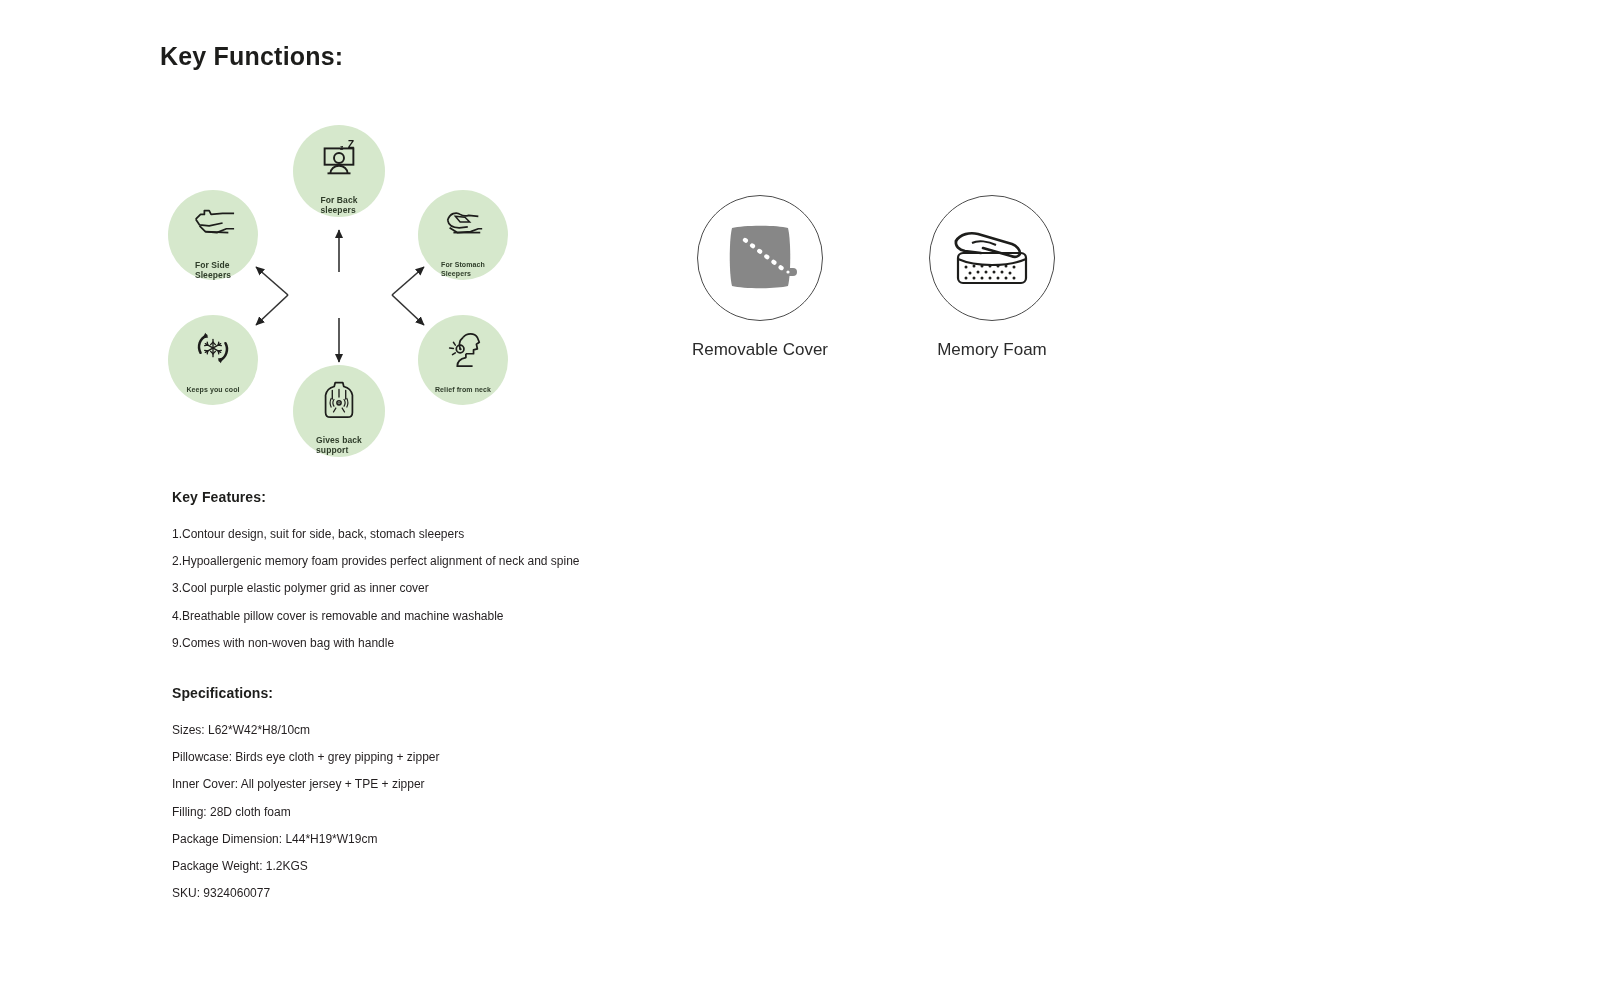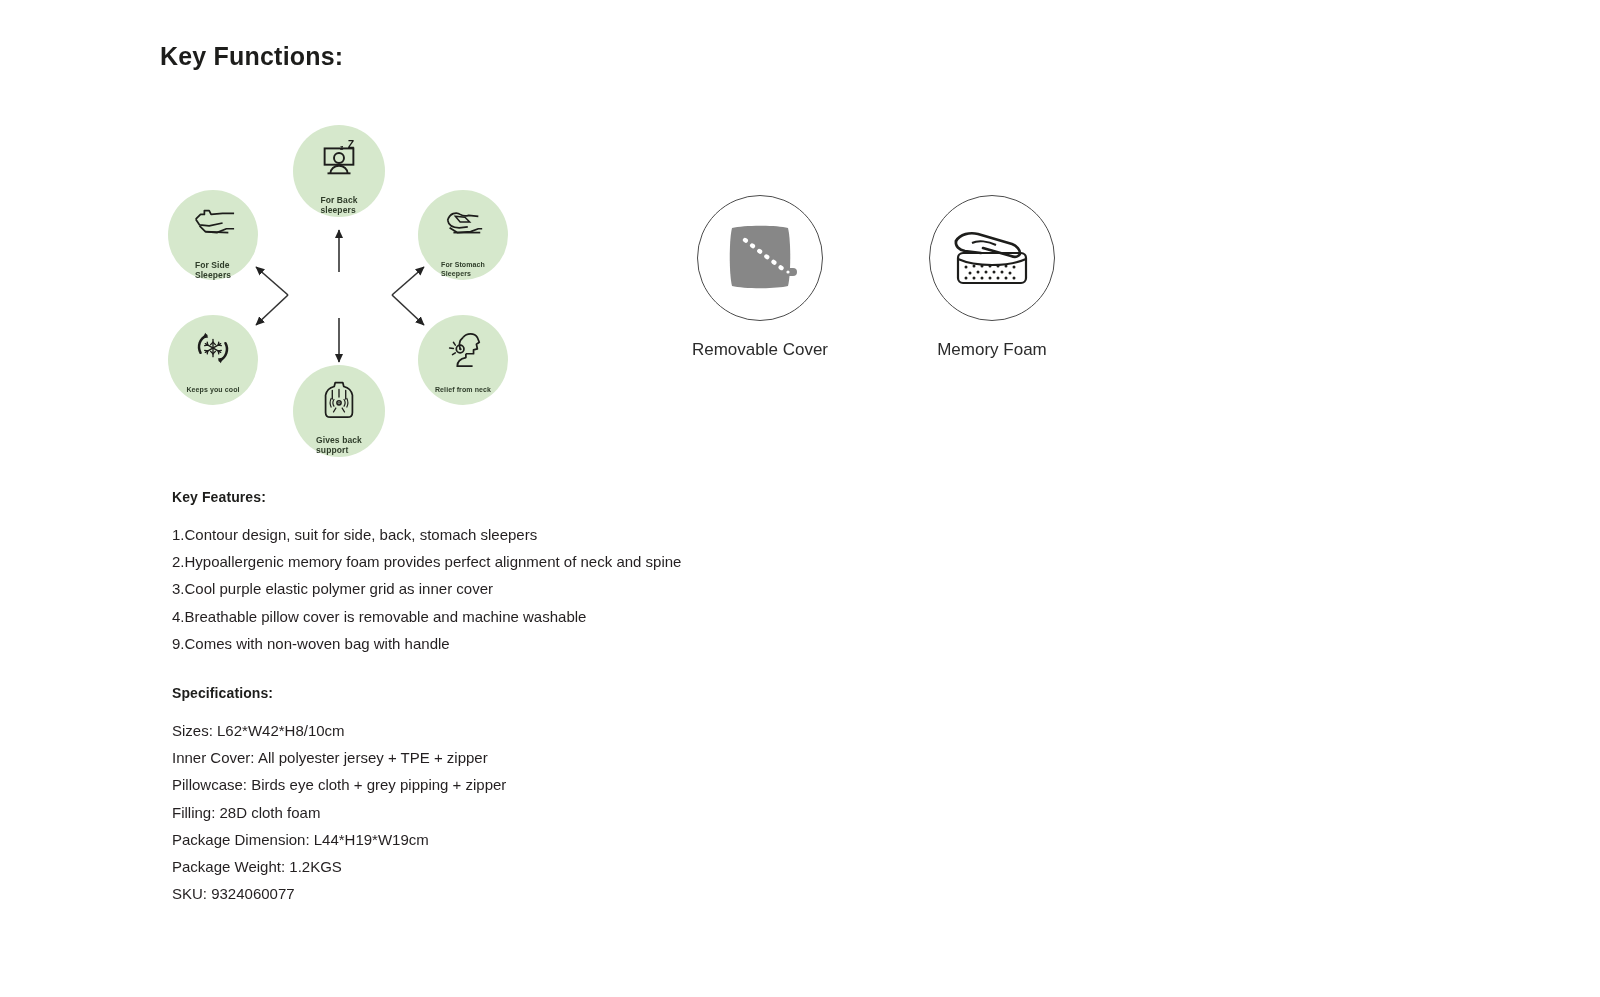--- a/index.html
+++ b/index.html
@@ -121,21 +121,21 @@
     color: #1d1d1b;
     margin: 0 0 16px 0;
     letter-spacing: 0.1px;
   }
   .sec-list {
     margin: 0;
     padding: 0;
     list-style: none;
   }
   .sec-list li {
-    font-size: 15px;
+    font-size: 12px;
     line-height: 27.2px;
     color: #231f20;
     white-space: nowrap;
   }
 </style>
 </head>
 <body>
 
 <div class="page-title">Key Functions:</div>
 
@@ -319,20 +319,20 @@
     <li>3.Cool purple elastic polymer grid as inner cover</li>
     <li>4.Breathable pillow cover is removable and machine washable</li>
     <li>9.Comes with non-woven bag with handle</li>
   </ul>
 </div>
 
 <div class="section sec-specs">
   <div class="sec-title">Specifications:</div>
   <ul class="sec-list">
     <li>Sizes: L62*W42*H8/10cm</li>
+    <li>Pillowcase: Birds eye cloth + grey pipping + zipper</li>
     <li>Inner Cover: All polyester jersey + TPE + zipper</li>
-    <li>Pillowcase: Birds eye cloth + grey pipping + zipper</li>
     <li>Filling: 28D cloth foam</li>
     <li>Package Dimension:  L44*H19*W19cm</li>
     <li>Package Weight: 1.2KGS</li>
     <li>SKU: 9324060077</li>
   </ul>
 </div>
 
 </body></html>

